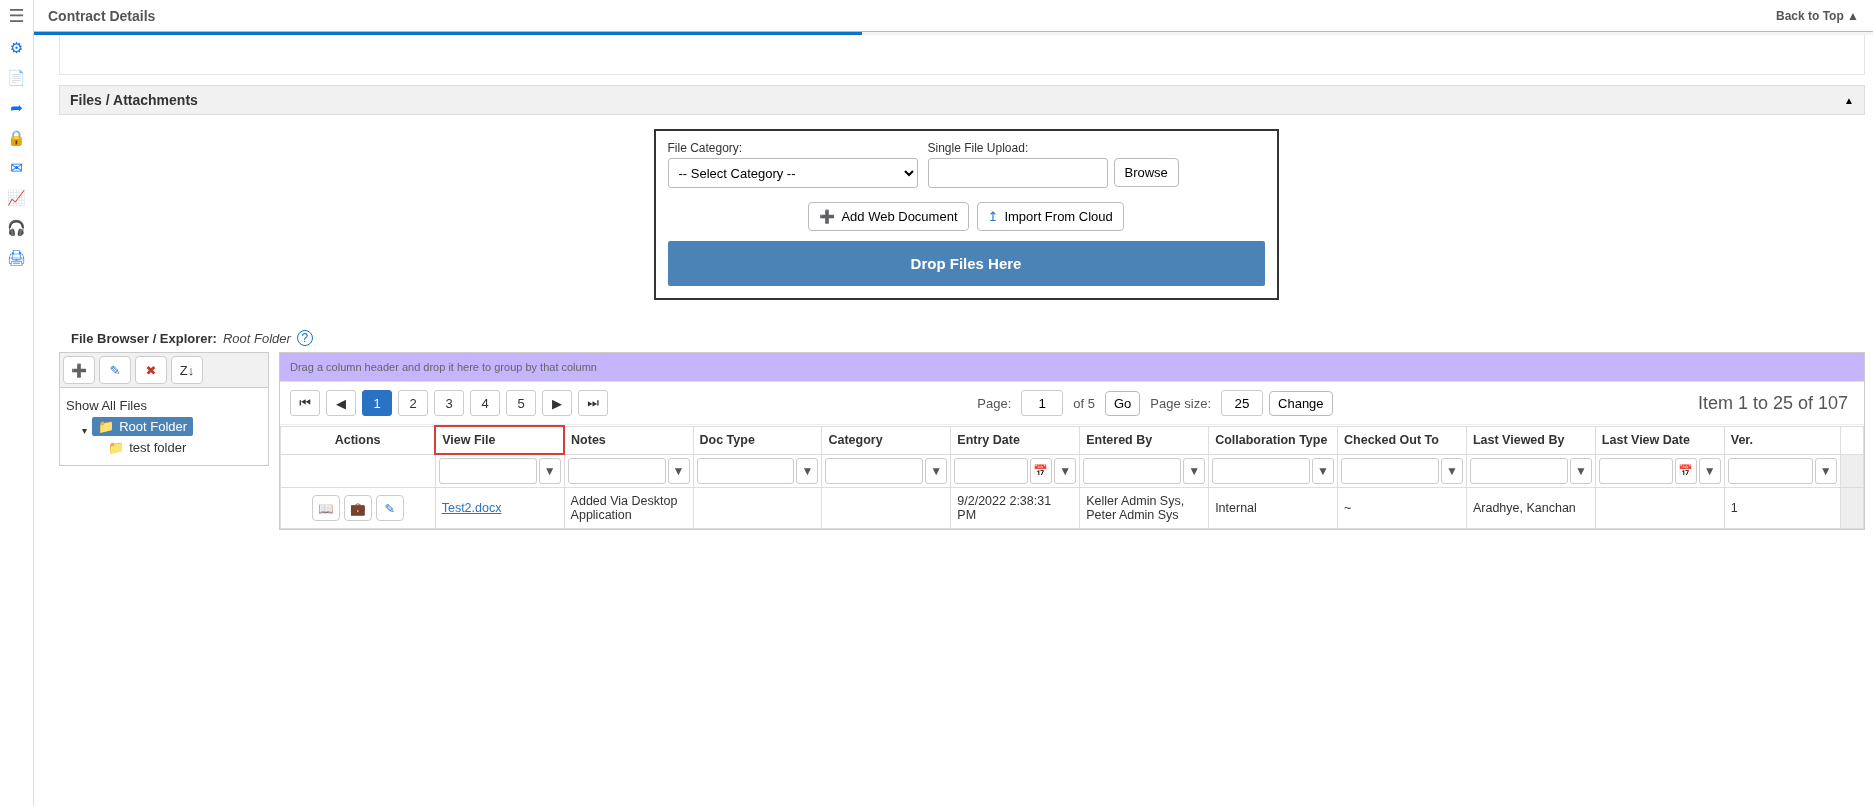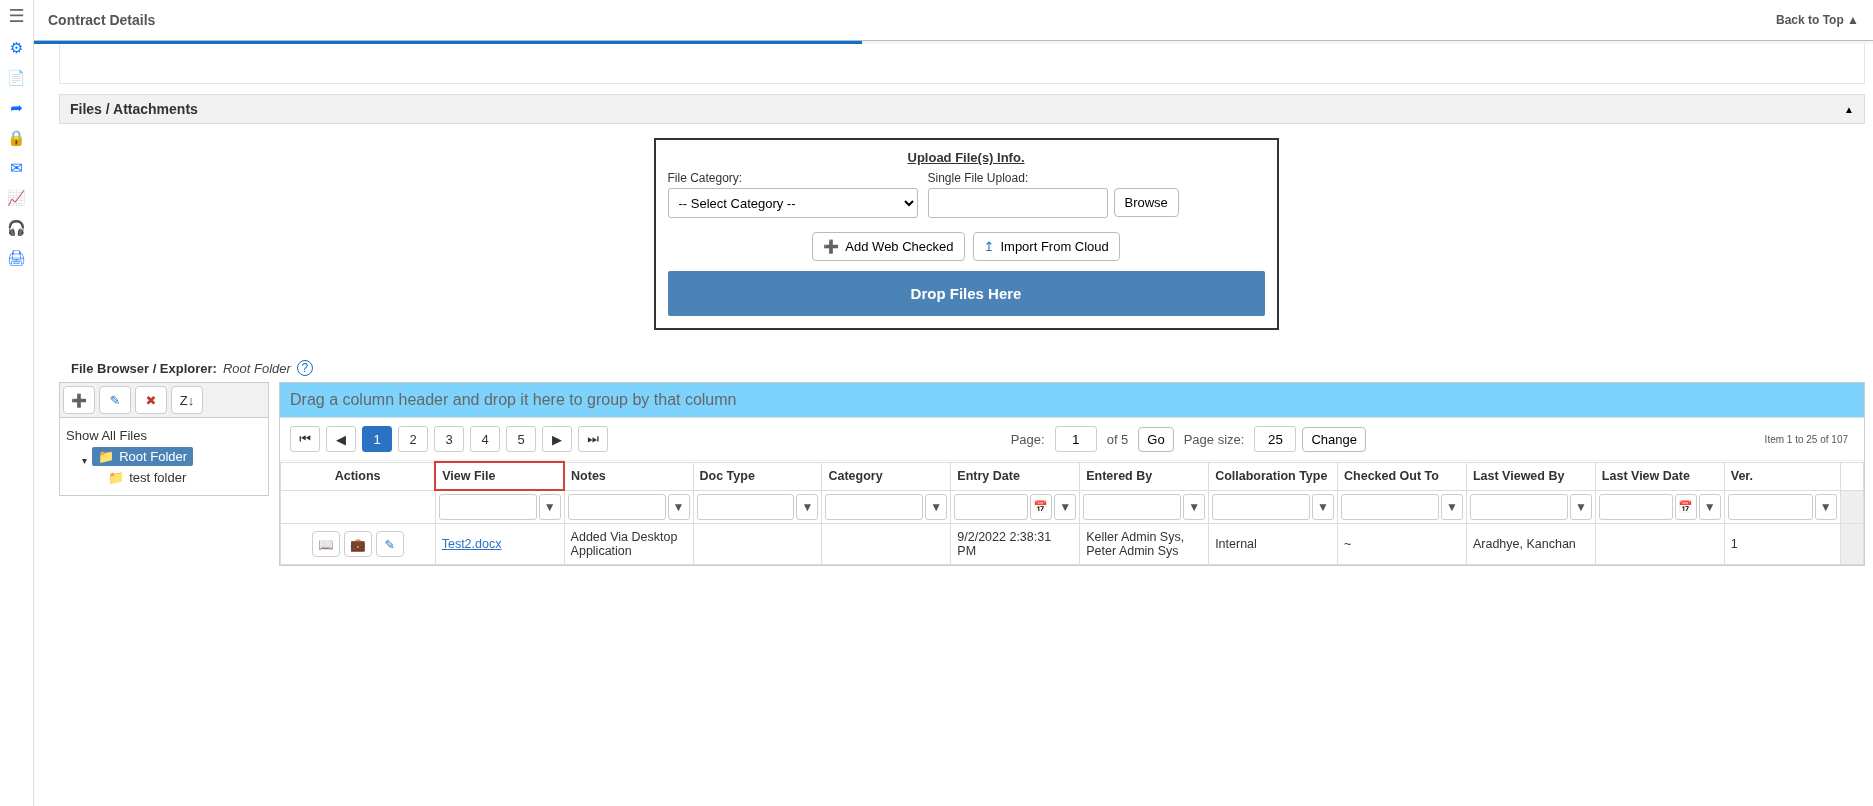--- a/index.html
+++ b/index.html
@@ -20,21 +20,21 @@
     flex-direction: column;
     align-items: center;
     padding-top: 5px;
     gap: 12px;
   }
   .sidebar .hamb { color: #666; font-size: 18px; cursor: pointer; }
   .sidebar .sicon { color: #0d6efd; font-size: 15px; cursor: pointer; }
   
   .main { flex: 1; display: flex; flex-direction: column; }
   .topbar {
-    height: 41px;
+    height: 32px;
     border-bottom: 1px solid #bbb;
     display: flex;
     align-items: center;
     padding: 0 14px;
     justify-content: space-between;
     color: #555;
     font-size: 14px;
     font-weight: bold;
   }
   .topbar .backtop { font-size: 12px; font-weight: bold; color: #555; cursor: pointer; }
@@ -158,37 +158,37 @@
   .tree-indent1 { padding-left: 16px; }
   .tree-indent2 { padding-left: 42px; }
   .node-sel { background: #4b83b7; color: #fff; padding: 2px 6px; border-radius: 2px; display: inline-flex; gap: 5px; align-items:center;}
   .tree-caret { color: #333; font-size: 10px; }
   .folder-ico { color: #c28a27; }
   .folder-ico-blue { color: #2a6fb3; }
 
   
   .grid-panel { flex: 1; border: 1px solid #ccc; display: flex; flex-direction: column; }
   .group-bar {
-    background: #7dd3fc; border-bottom: 1px solid #ddd;
-    padding: 8px 10px; color: #666; font-size: 16px;
+    background: #c4b5fd; border-bottom: 1px solid #ddd;
+    padding: 8px 10px; color: #666; font-size: 11px;
   }
   .paging {
     display: flex; align-items: center; padding: 8px 10px; gap: 6px;
     border-bottom: 1px solid #eee;
   }
   .pg-btn {
     border: 1px solid #ccc; border-radius: 3px; width: 30px; height: 26px;
     display: flex; align-items: center; justify-content: center;
     background: #fff; cursor: pointer; font-size: 13px;
   }
   .pg-btn.active { background: #2a72c3; color: #fff; border-color: #2a72c3; }
   .paging .spacer-flex { flex: 1; }
   .pg-label { color: #555; font-size: 13px; margin: 0 4px; }
   .pg-input { width: 42px; text-align: center; height: 26px; border: 1px solid #ccc; border-radius: 3px; }
-  .items-txt { color: #555; font-size: 10px; margin-left: auto; padding-right: 6px;}
+  .items-txt { color: #555; font-size: 18px; margin-left: auto; padding-right: 6px;}
   
   .grid-table { width: 100%; border-collapse: collapse; table-layout: fixed; }
   .grid-table th, .grid-table td {
     border: 1px solid #ddd;
     padding: 6px 6px;
     font-size: 12.5px;
     text-align: left;
     vertical-align: middle;
   }
   .grid-table th { background: #fff; font-weight: bold; color: #333; }
@@ -254,21 +254,20 @@
     <div class="content">
       <div class="spacer"></div>
 
       <div class="section-hdr">
         <span>Files / Attachments</span>
         <span class="caret">▲</span>
       </div>
 
       <div class="upload-wrap">
         <div class="upload-box">
-          <div class="upload-title">Upload File(s) Info.</div>
           <div class="upload-cols">
             <div class="ucol">
               <div class="fld">
                 <label>File Category:</label>
                 <select class="sel-wide">
                   <option>-- Select Category --</option>
                 </select>
               </div>
               <div class="fld">
                 <label>Single File Upload:</label>
@@ -277,21 +276,21 @@
                   <button class="btn">
                       <span>Browse</span>
                     </button>
                 </div>
               </div>
             </div>
           </div>
           <div class="btn-row">
             <button class="btn">
               <span style="color:#2a72c3;">➕</span>
-              <span>Add Web Checked</span>
+              <span>Add Web Document</span>
             </button>
             <button class="btn">
               <span style="color:#2a72c3;">↥</span>
               <span>Import From Cloud</span>
             </button>
           </div>
           <div class="drop-zone">Drop Files Here</div>
         </div>
       </div>
 

